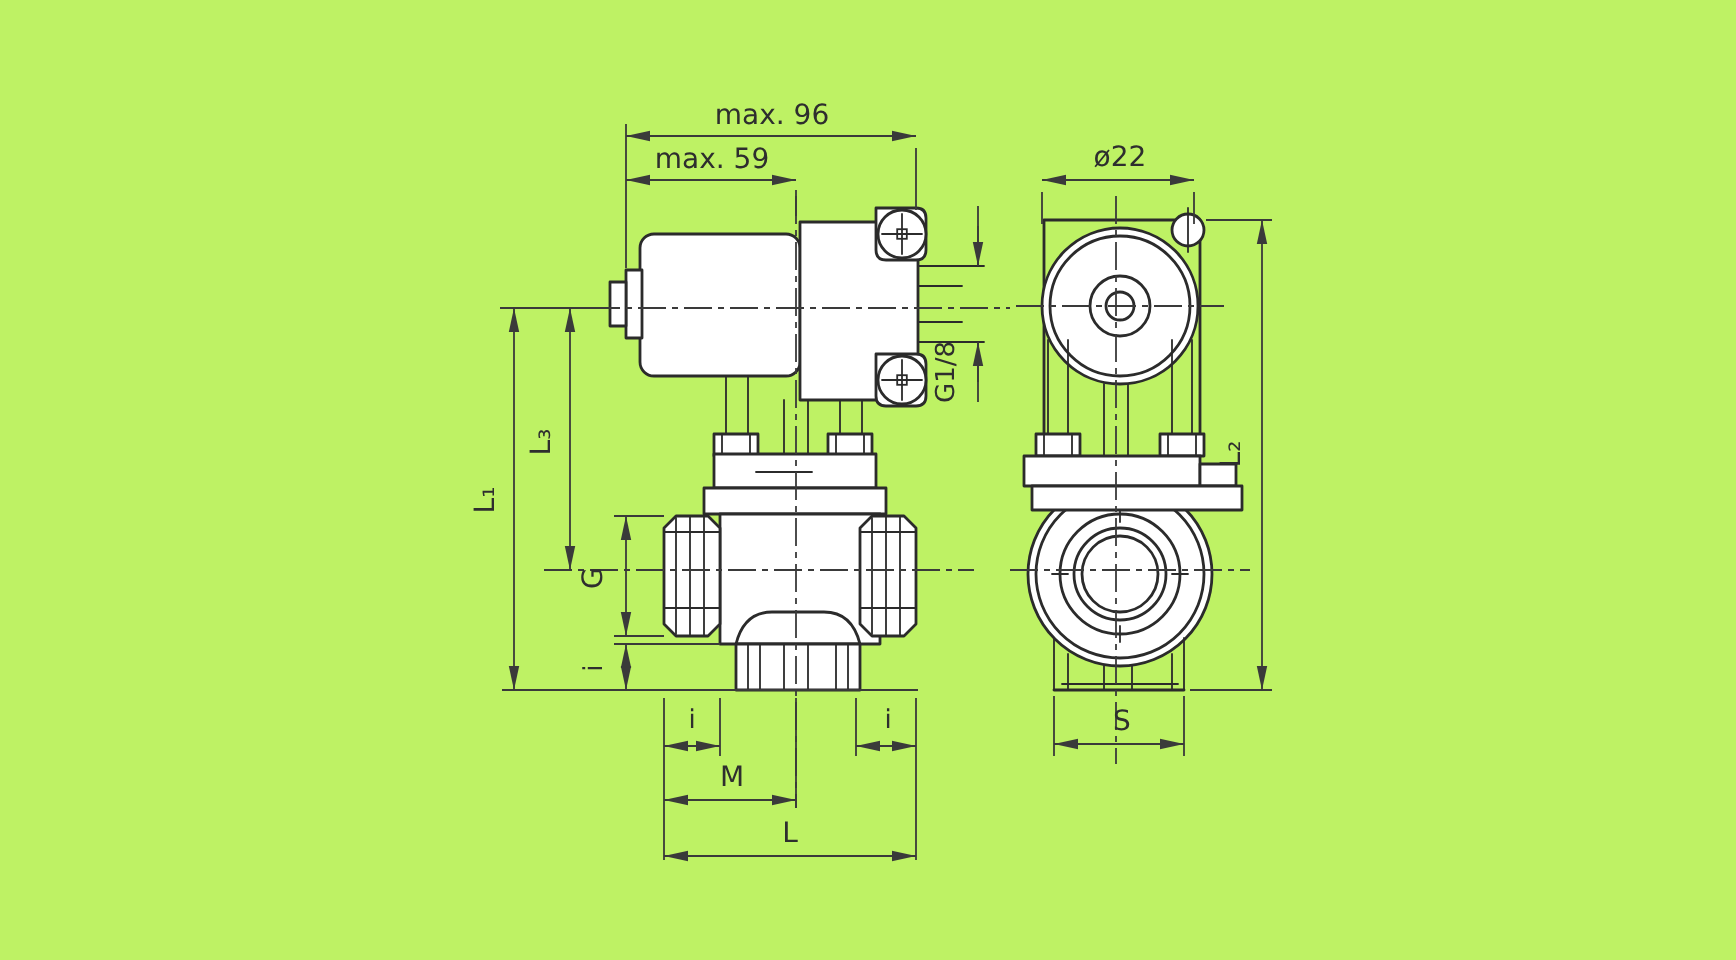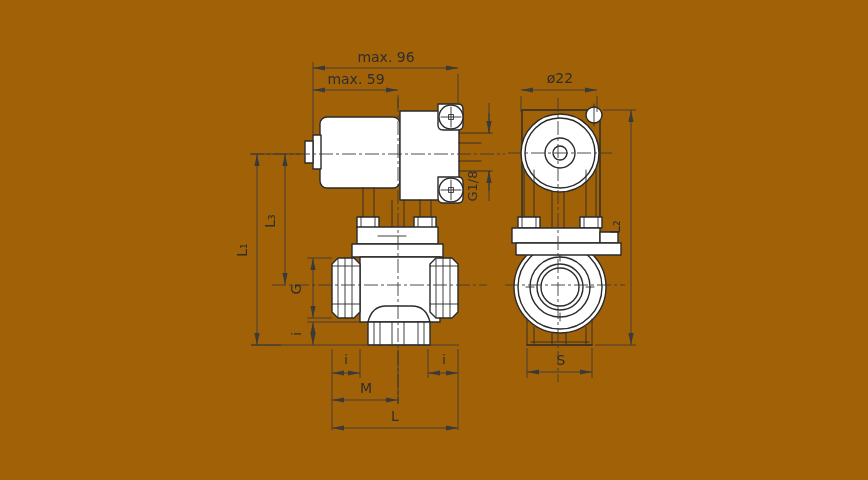--- a/index.html
+++ b/index.html
@@ -1,16 +1,16 @@
 <!DOCTYPE html>
 <html><head>
 <meta charset="utf-8">
 <style>
   html,body{margin:0;padding:0;background:#ffffff;}
-  .stage{position:relative;width:868px;height:480px;background:#a16207;overflow:hidden;}
+  .stage{position:relative;width:868px;height:480px;background:#bef264;overflow:hidden;}
   svg{display:block;}
   text{font-family:"DejaVu Sans","Liberation Sans",sans-serif;fill:#2e2e2e;}
   .dim-label{font-size:14px;}
   .dim-label-sm{font-size:13px;}
   .outline{stroke:#2b2b2b;stroke-width:1.4;fill:none;stroke-linecap:round;stroke-linejoin:round;}
   .outline-f{stroke:#2b2b2b;stroke-width:1.4;fill:#ffffff;stroke-linejoin:round;}
   .thin{stroke:#2b2b2b;stroke-width:0.9;fill:none;stroke-linecap:round;}
   .dim{stroke:#3a3a3a;stroke-width:0.9;fill:none;}
   .cl{stroke:#3a3a3a;stroke-width:0.9;fill:none;stroke-dasharray:14 3 3 3;}
 </style>

